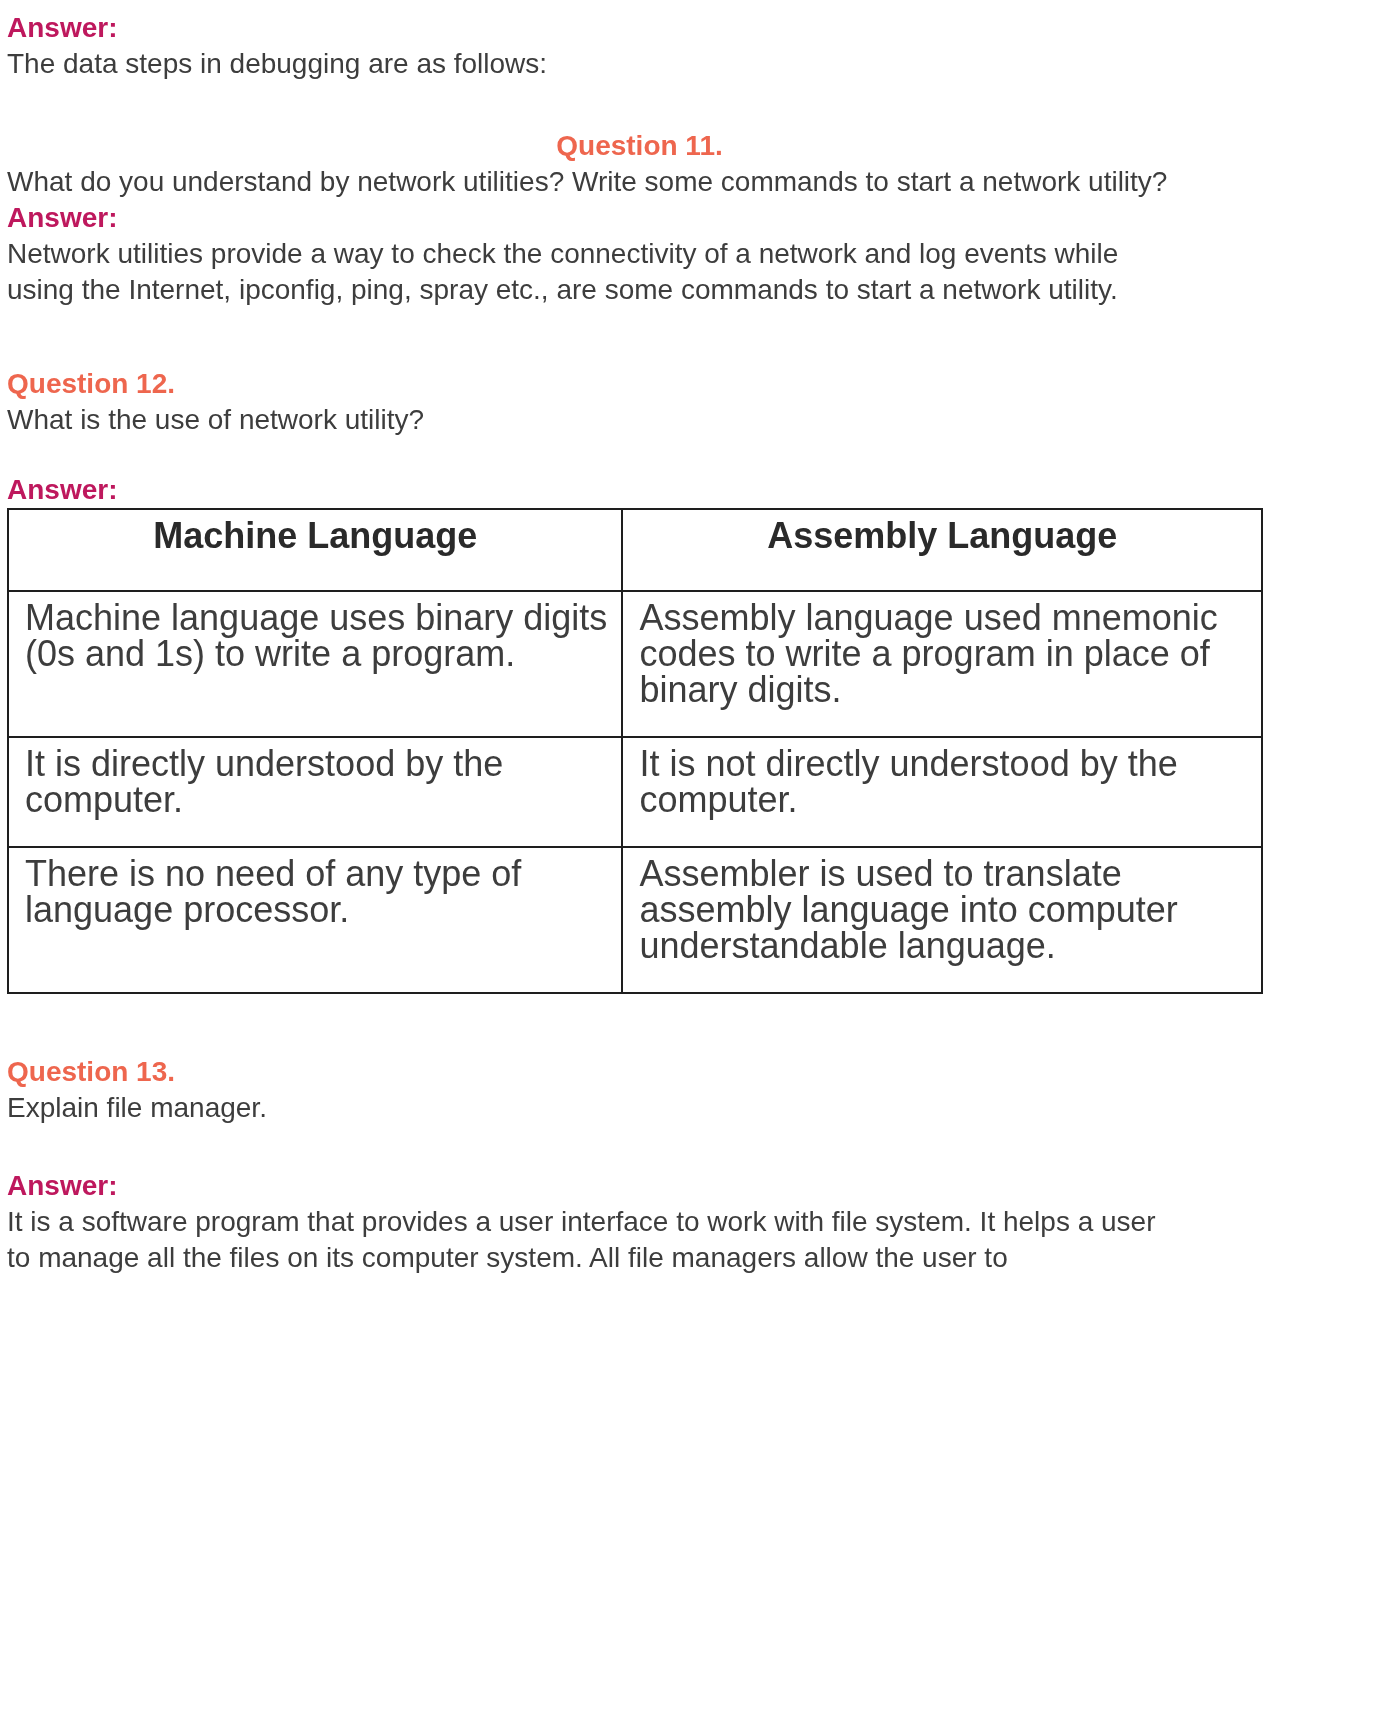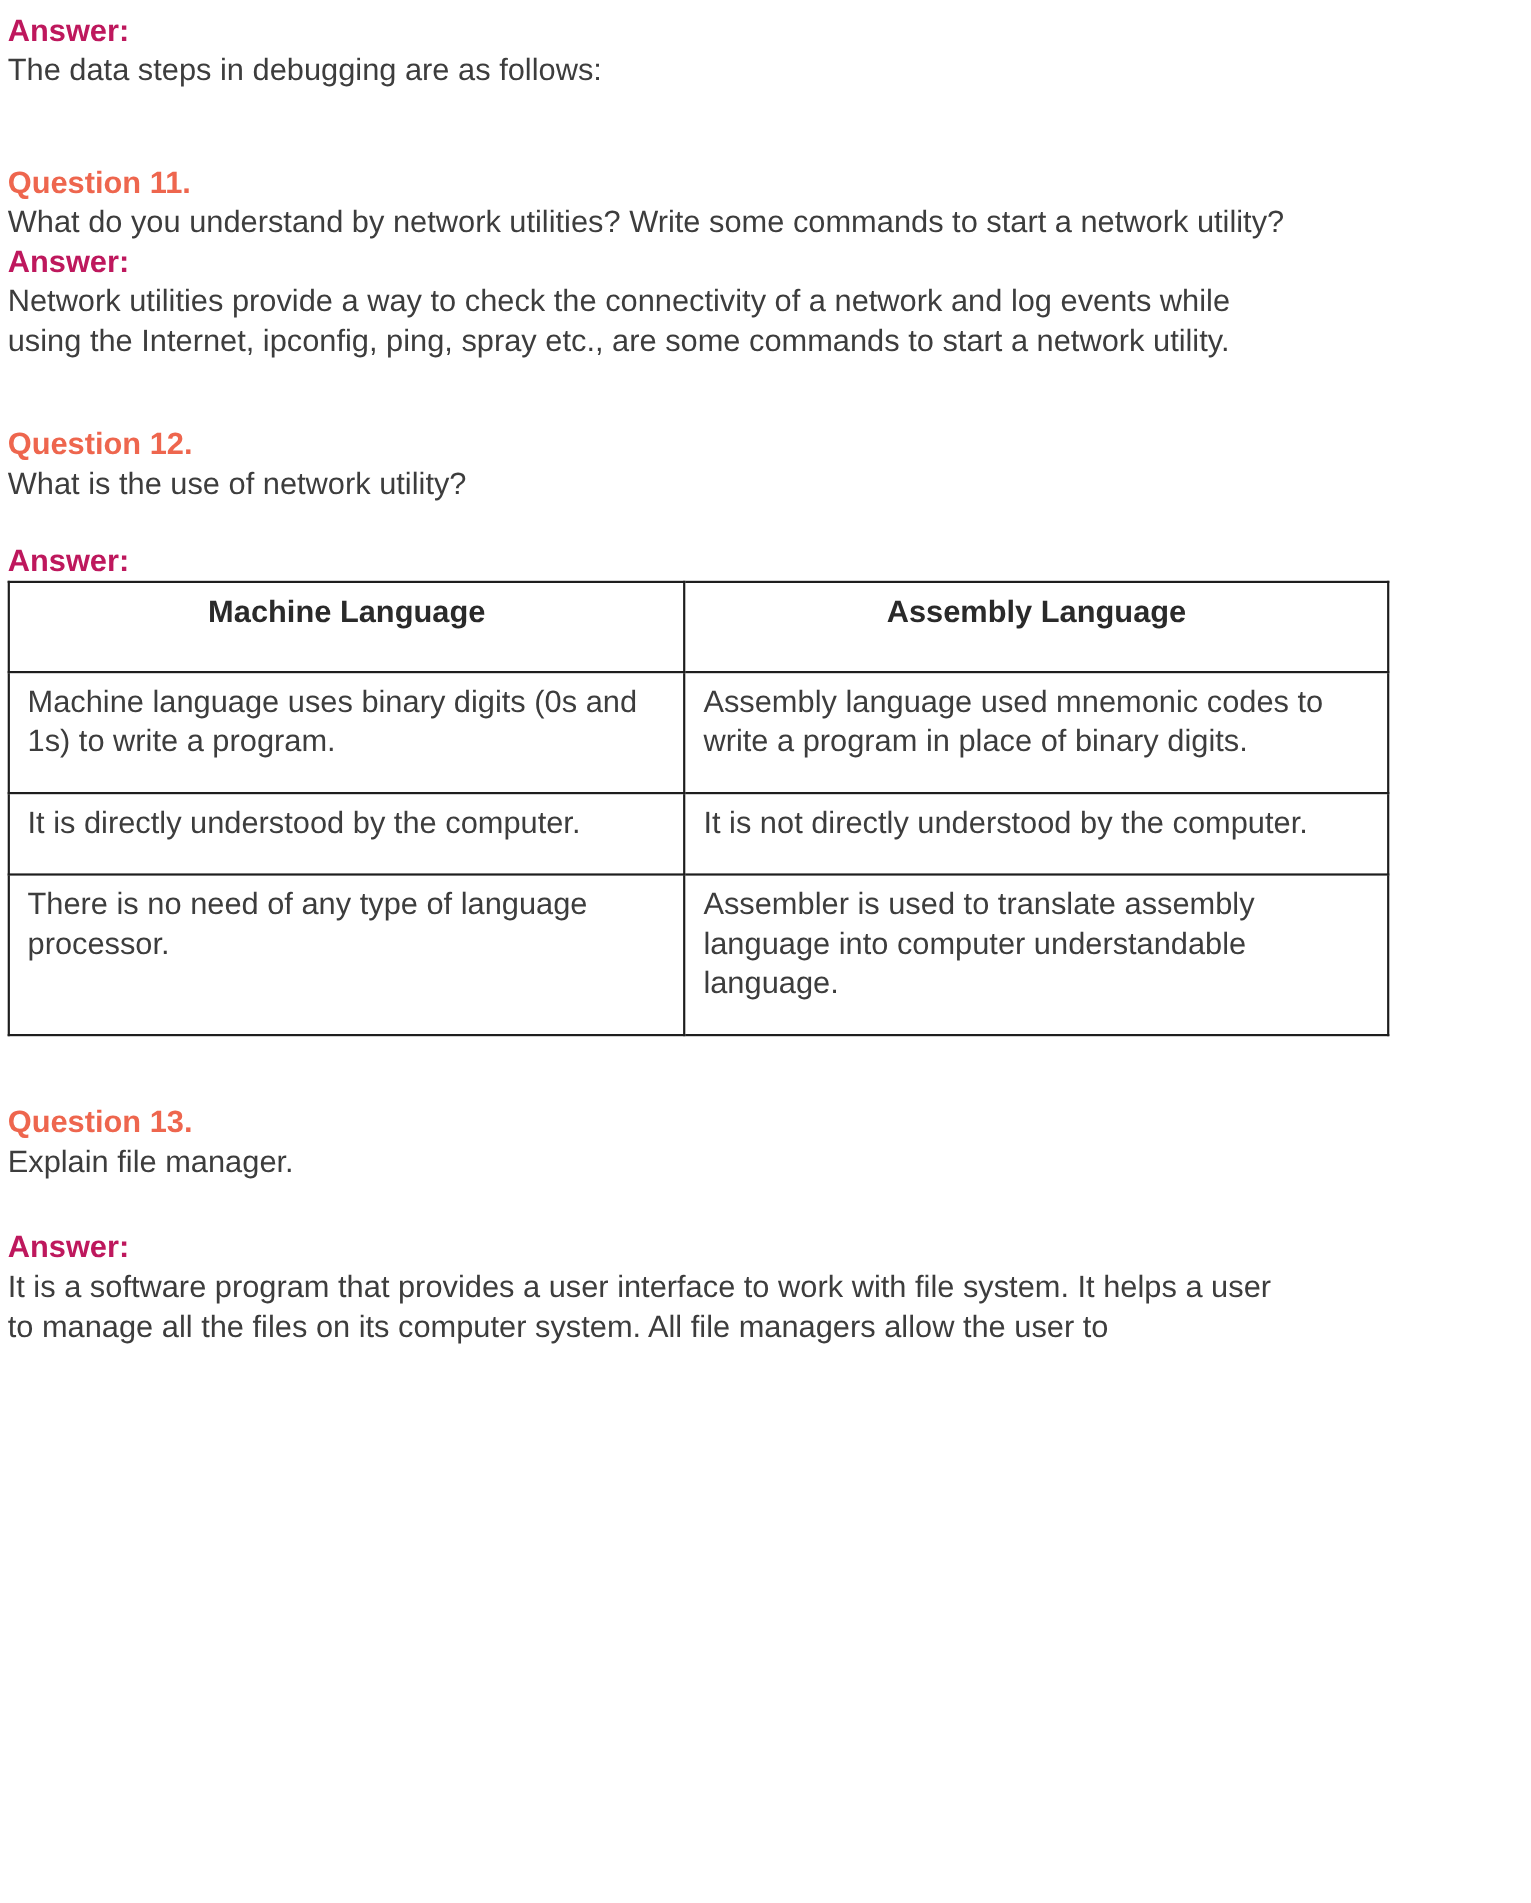--- a/index.html
+++ b/index.html
@@ -40,41 +40,41 @@
   .steps {
     margin: 48px 0 0 0;
     padding: 0 0 0 62px;
     list-style: decimal;
   }
   .steps li {
     margin: 0;
     padding-left: 14px;
     line-height: 35px;
   }
-  .mt-q11 { margin-top: 66px; }
+  .mt-q11 { margin-top: 46px; text-align: center; }
   .mt-q12 { margin-top: 58px; }
   .mt-ans12 { margin-top: 34px; }
   .mt-table { margin-top: 46px; }
   .mt-after-table { margin-top: 44px; }
   .mt-q13 { margin-top: 60px; }
   .mt-ans13 { margin-top: 42px; }
   .mt-ans11para { margin-top: 0; }
 
   table.compare {
     border-collapse: collapse;
     width: 1256px;
     table-layout: fixed;
     margin: 0;
   }
   table.compare col.c1 { width: 49%; }
   table.compare col.c2 { width: 51%; }
   table.compare th, table.compare td {
     border: 2px solid #1e1e1e;
     vertical-align: top;
-    font-size: 28px;
+    font-size: 36px;
     line-height: 36px;
   }
   table.compare th {
     text-align: center;
     font-weight: bold;
     color: #2a2a2a;
     padding: 8px 10px 36px 10px;
   }
   table.compare td {
     color: #3d3d3d;

